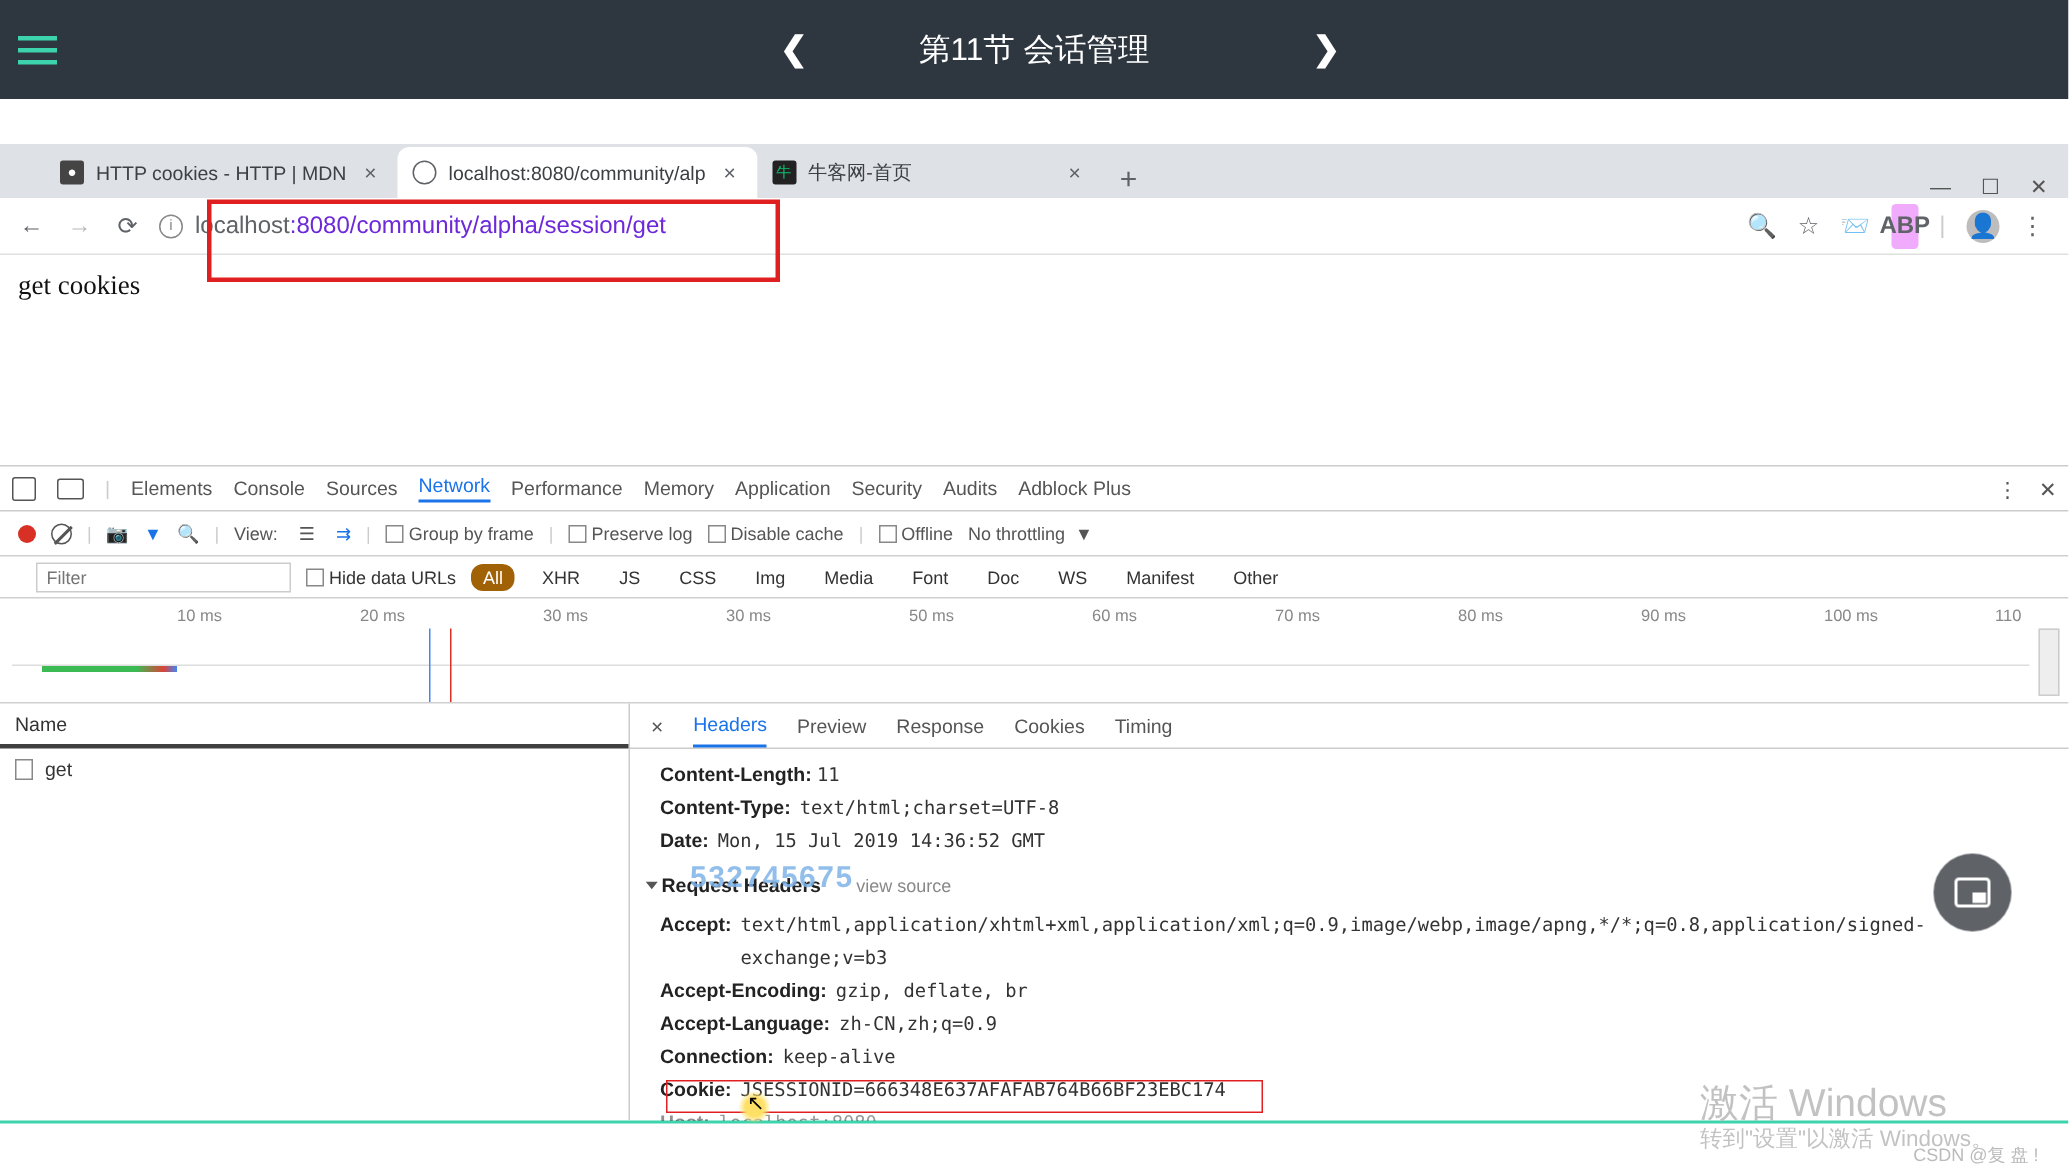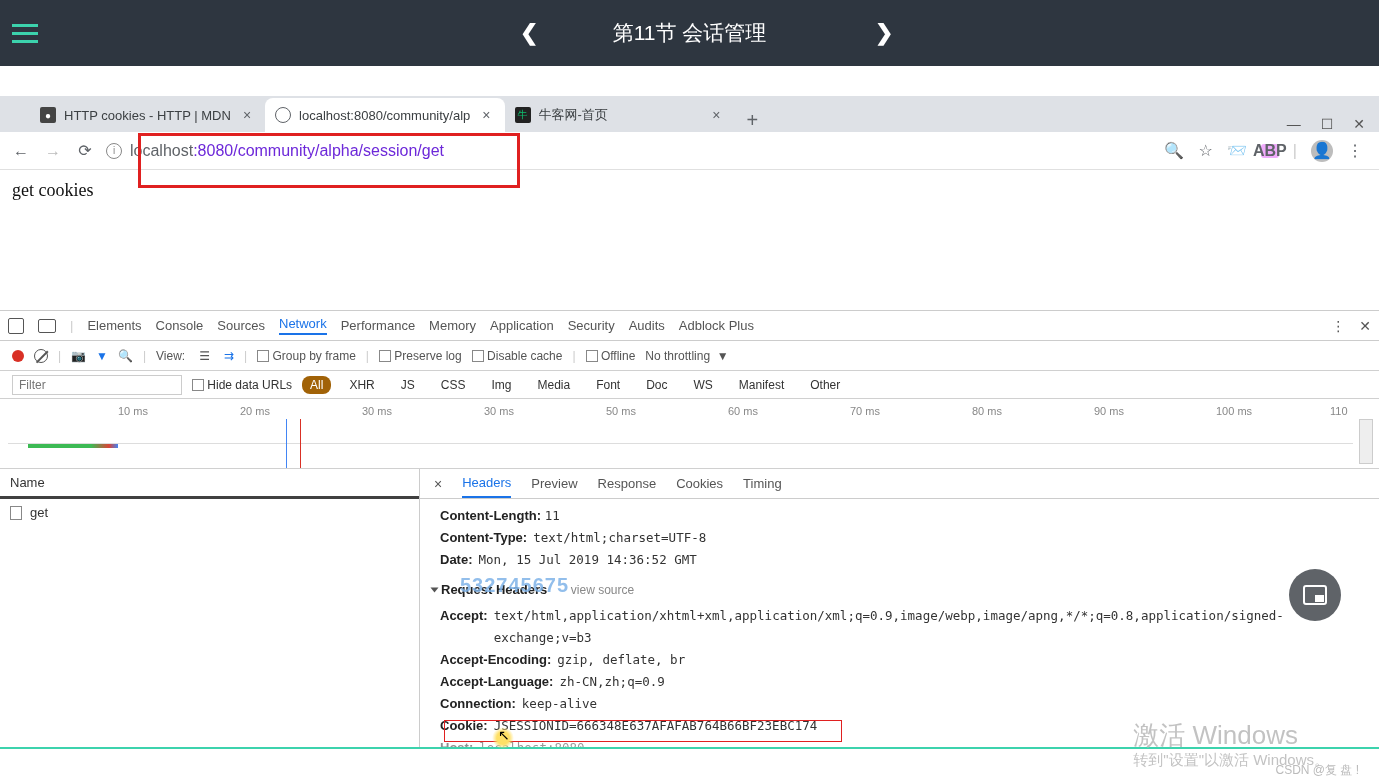--- a/index.html
+++ b/index.html
@@ -30,21 +30,21 @@
   .window-ctrls span { cursor: pointer; }
 
   .addr-row { height: 38px; display: flex; align-items: center; gap: 10px; padding: 0 10px; border-bottom: 1px solid #e0e0e0; background: #fff; }
   .nav-btn { width: 22px; height: 22px; color: #5f6368; font-size: 16px; display: flex; align-items: center; justify-content: center; cursor: pointer; }
   .url-box { position: relative; flex: 1; display: flex; align-items: center; gap: 8px; }
   .url-box .info { width: 16px; height: 16px; border: 1.5px solid #888; border-radius: 50%; color: #888; font-size: 10px; display: flex; align-items: center; justify-content: center; }
   .highlight-red { position: absolute; border: 3px solid #e02020; pointer-events: none; }
   #hl-url { left: 138px; top: 133px; width: 382px; height: 55px; }
   .tool-icons { display: flex; gap: 14px; align-items: center; margin-left: auto; padding-right: 6px; }
   .tool-icons span { color: #5f6368; font-size: 16px; cursor: pointer; }
-  .abp { background: #f0abfc; color: #fff; font-size: 9px; font-weight: bold; border-radius: 3px; width: 18px; height: 14px; display: flex; align-items: center; justify-content: center; }
+  .abp { background: #f0abfc; color: #fff; font-size: 9px; font-weight: bold; border-radius: 3px; width: 18px; height: 30px; display: flex; align-items: center; justify-content: center; }
   .profile { width: 22px; height: 22px; border-radius: 50%; background: #bdbdbd; color: #fff; display: flex; align-items: center; justify-content: center; font-size: 12px; }
 
   .page-content { padding: 10px 12px; font-size: 18px; color: #111; height: 140px; font-family: "Times New Roman", serif; }
 
   
   .devtools { border-top: 1px solid #ccc; background: #fff; }
   .dt-tabs { height: 30px; display: flex; align-items: center; border-bottom: 1px solid #ccc; padding: 0 8px; gap: 14px; font-size: 13px; color: #555; }
   .dt-tabs .tool { cursor: pointer; }
   .dt-tabs .tool.active { color: #1a73e8; border-bottom: 2px solid #1a73e8; padding-bottom: 2px; }
   .dt-tabs .spacer { flex: 1; }
@@ -53,21 +53,21 @@
   .dt-device { width: 18px; height: 14px; border: 1.5px solid #555; border-radius: 2px; }
 
   .dt-toolbar { height: 30px; display: flex; align-items: center; gap: 10px; padding: 0 12px; border-bottom: 1px solid #d0d0d0; font-size: 12px; color: #555; }
   .record { width: 12px; height: 12px; background: #d93025; border-radius: 50%; }
   .clearbtn { width: 14px; height: 14px; border: 1.5px solid #555; border-radius: 50%; position: relative; }
   .clearbtn::after { content: ""; position: absolute; width: 16px; height: 1.5px; background: #555; top: 50%; left: -1px; transform: rotate(-45deg); }
   .cam { color: #555; }
   .funnel { color: #1a73e8; }
   .chk { width: 12px; height: 12px; border: 1px solid #888; display: inline-block; vertical-align: middle; }
 
-  .dt-filterrow { height: 28px; display: flex; align-items: center; gap: 10px; padding: 0 12px; border-bottom: 1px solid #d0d0d0; font-size: 12px; }
+  .dt-filterrow { height: 28px; display: flex; align-items: center; gap: 10px; padding: 0 24px; border-bottom: 1px solid #d0d0d0; font-size: 12px; }
   .dt-filterrow input { width: 170px; height: 20px; border: 1px solid #ccc; padding: 0 6px; font-size: 12px; }
   .pill { padding: 2px 8px; border-radius: 8px; cursor: pointer; }
   .pill.active { background: #a16207; color: #fff; }
 
   .timeline { height: 70px; border-bottom: 1px solid #d0d0d0; position: relative; font-size: 11px; color: #888; }
   .timeline .tick { position: absolute; top: 6px; }
   .timeline .bottom-line { position: absolute; bottom: 24px; left: 8px; right: 26px; height: 1px; background: #ddd; }
   .timeline .green-bar { position: absolute; bottom: 20px; left: 28px; width: 90px; height: 4px; background: linear-gradient(to right, #3cba54 70%, #db4437 90%, #4285f4 100%); }
   .timeline .vline { position: absolute; top: 20px; bottom: 0; width: 1px; }
   .timeline .vblue { background: #4285f4; }

